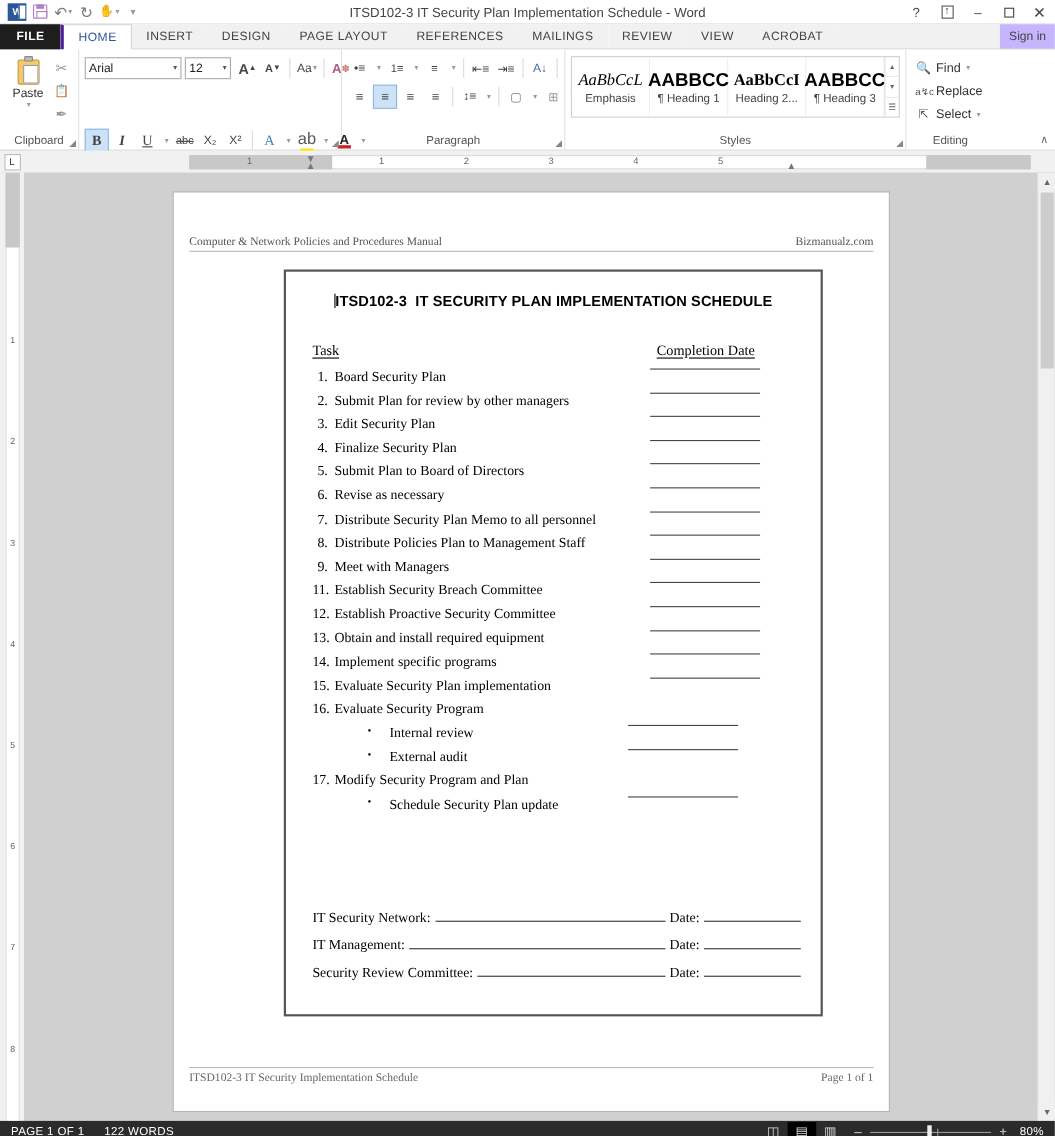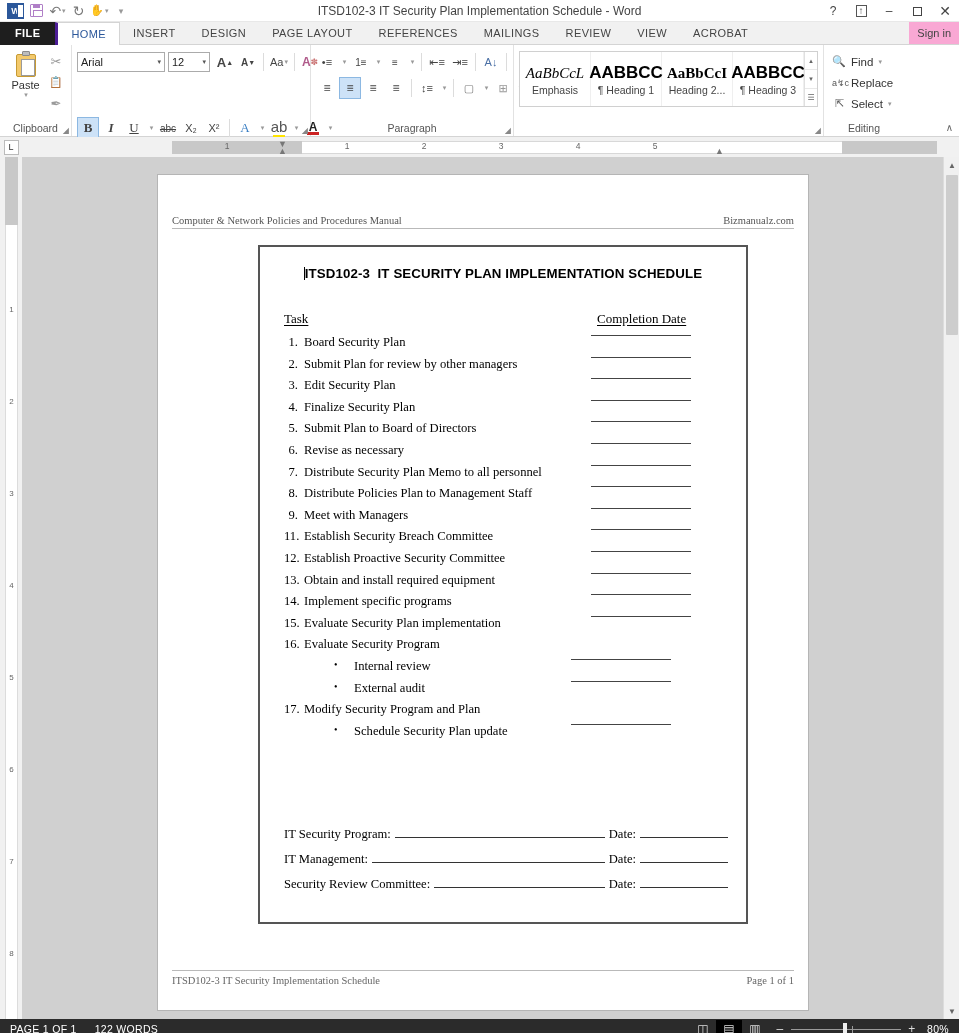--- a/index.html
+++ b/index.html
@@ -95,21 +95,21 @@
     background: #f1f1f1;
   }
   .tab.active {
     background: #ffffff; color: #2b579a;
     border-top: 1px solid #d4d4d4;
     border-left: 3px solid #4c1d95;
     border-right: 1px solid #d4d4d4;
   }
   .tabbar-fill { flex: 1; background: #f1f1f1; border-bottom: 1px solid #d4d4d4; }
   .signin {
-    background: #f9a8d4; display:flex; align-items:center;
+    background: #c4b5fd; display:flex; align-items:center;
     font-size: 11px; color: #444; padding: 0 8px;
     border-bottom: 1px solid #d4d4d4;
   }
   .tab-file { border-bottom: 1px solid #1e1e1e; }
   .tab:not(.active) { border-bottom: 1px solid #d4d4d4; }
 
   
   .ribbon {
     height: 92px;
     background: #ffffff;
@@ -616,20 +616,21 @@
         </div>
         <div class="styles-scroll">
           <div class="ss-btn">▴</div>
           <div class="ss-btn">▾</div>
           <div class="ss-btn" style="border-bottom:none">
               <span style="font-size:8px">☰</span>
             </div>
         </div>
       </div>
     </div>
+    <div class="grp-label">Styles</div>
     <div class="grp-launcher">◢</div>
   </div>
 
   <div class="grp" style="width:80px;border-right:none">
     <div class="grp-body" style="flex-direction:column;padding-top:2px">
       <div class="edit-item">
         <span class="edit-ico">🔍</span>
         <span>Find</span>
         <span class="tiny-caret">▾</span>
       </div>
@@ -854,21 +855,21 @@
             <div class="sub-bullet bullet-dot">•</div>
             <div class="sub-text">Schedule Security Plan update</div>
             <div class="t-line-wrap">
                 <div class="t-line"></div>
               </div>
           </div>
         </div>
 
         <div class="signatures">
           <div class="sig-row">
-            <span class="sig-lbl">IT Security Program:</span>
+            <span class="sig-lbl">IT Security Network:</span>
             <span class="sig-line"></span>
             <span class="sig-date-lbl">Date:</span>
             <span class="sig-date-line"></span>
           </div>
           <div class="sig-row">
             <span class="sig-lbl">IT Management:</span>
             <span class="sig-line"></span>
             <span class="sig-date-lbl">Date:</span>
             <span class="sig-date-line"></span>
           </div>

